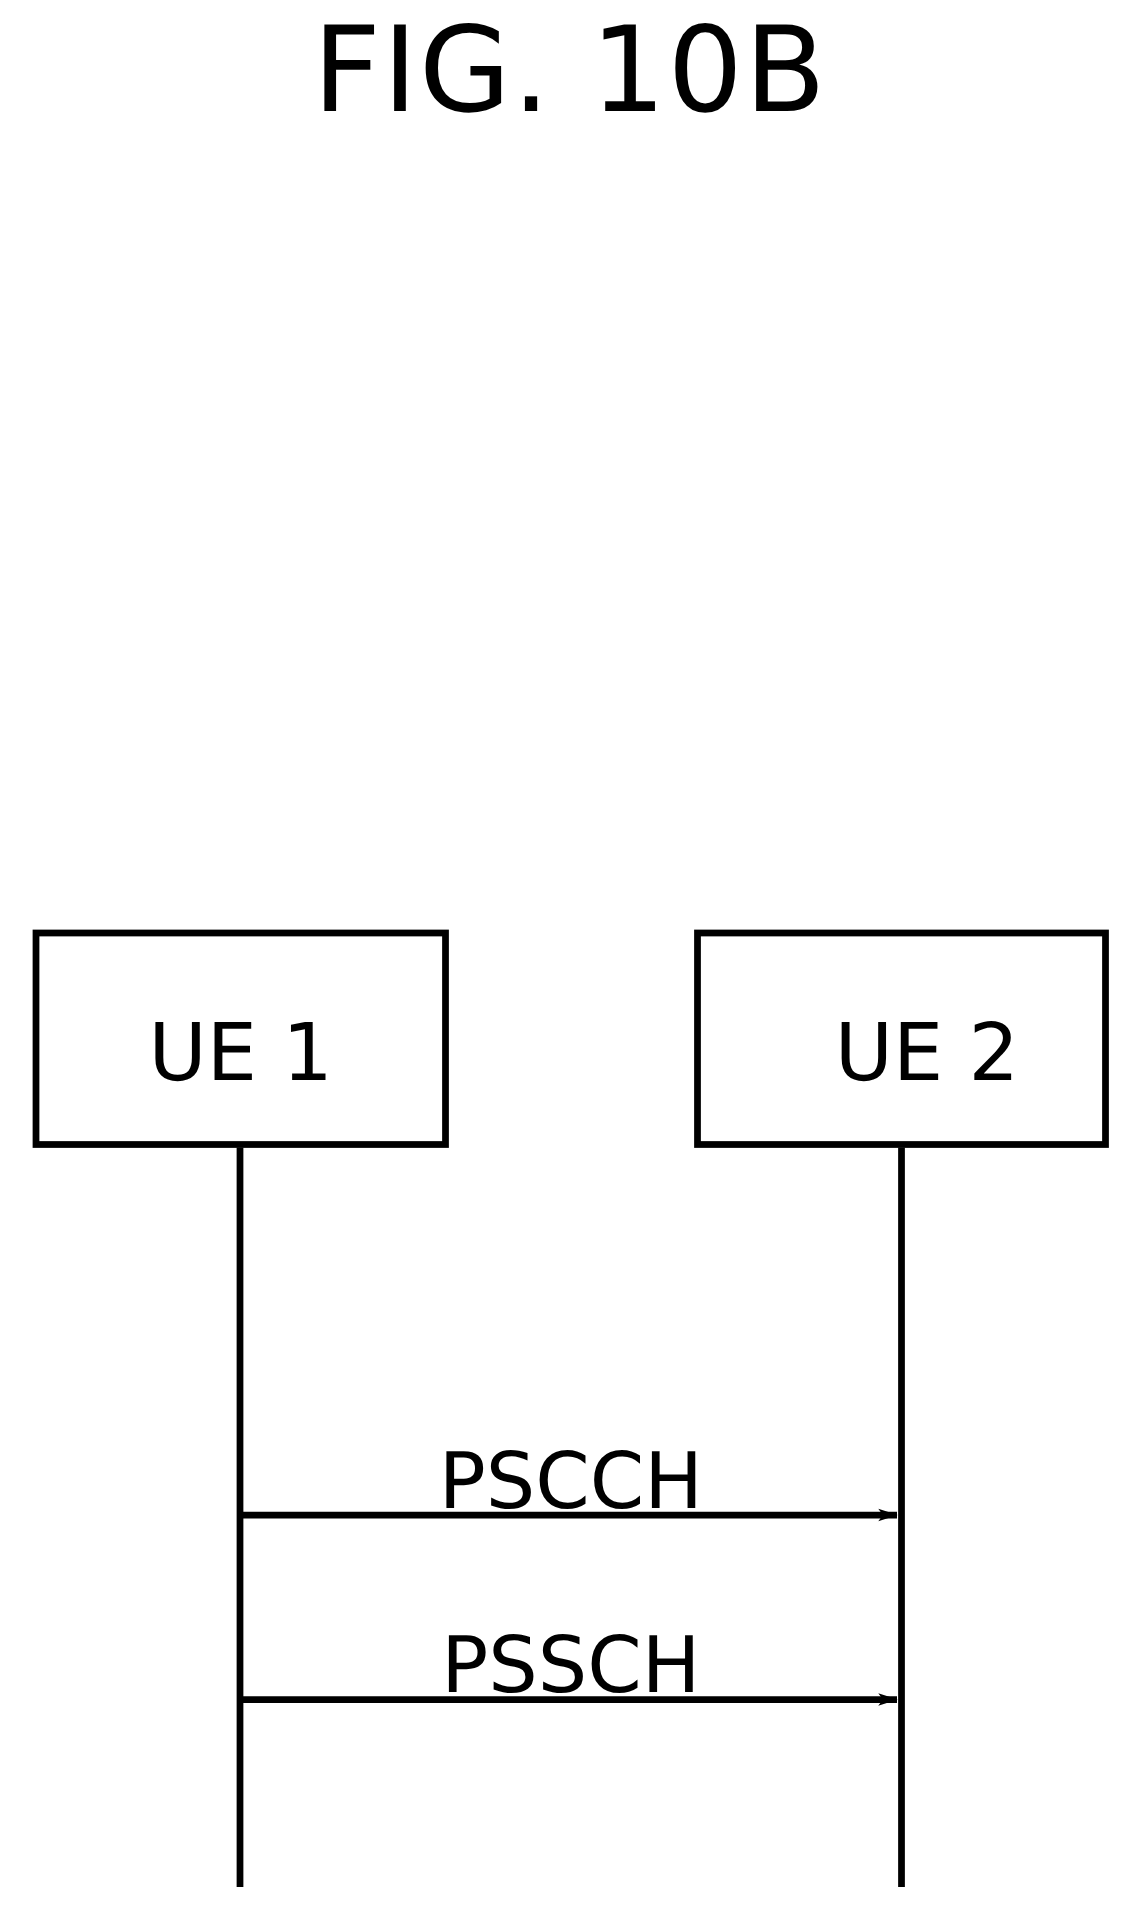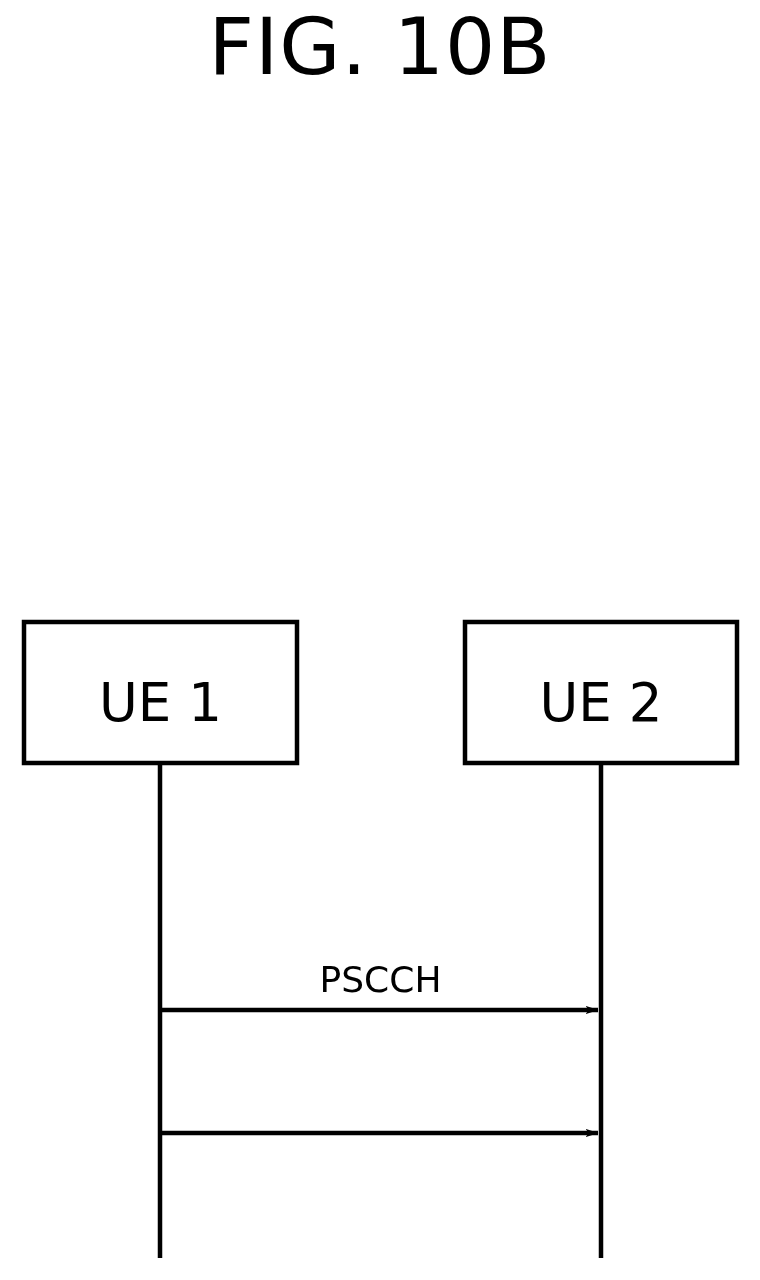--- a/index.html
+++ b/index.html
@@ -55,27 +55,28 @@
   }
   #node-label-0 {
     left: 22px;
     top: 676px;
     width: 277px;
   }
   #node-label-1 {
     left: 463px;
     top: 676px;
     width: 276px;
+    padding-left: 17px;
   }
 
   
   .message-label {
     position: absolute;
     font-family: "DejaVu Sans", "Liberation Sans", sans-serif;
-    font-size: 36px;
+    font-size: 52px;
     font-weight: 400;
     line-height: 1;
     color: #000000;
     text-align: center;
     white-space: pre;
   }
   #message-label-0 {
     left: 160px;
     top: 962px;
     width: 441px;
@@ -114,14 +115,15 @@
     <line x1="160" y1="1133" x2="598" y2="1133" stroke="#000000" stroke-width="4.5" marker-end="url(#arrowhead-right)"></line>
 
   </svg>
 
   <div class="node-box-label" id="node-label-0">UE 1</div>
 
   <div class="node-box-label" id="node-label-1">UE 2</div>
 
   <div class="message-label" id="message-label-0">PSCCH</div>
 
+  <div class="message-label" id="message-label-1">PSSCH</div>
 
 </div>
 
 </body></html>

